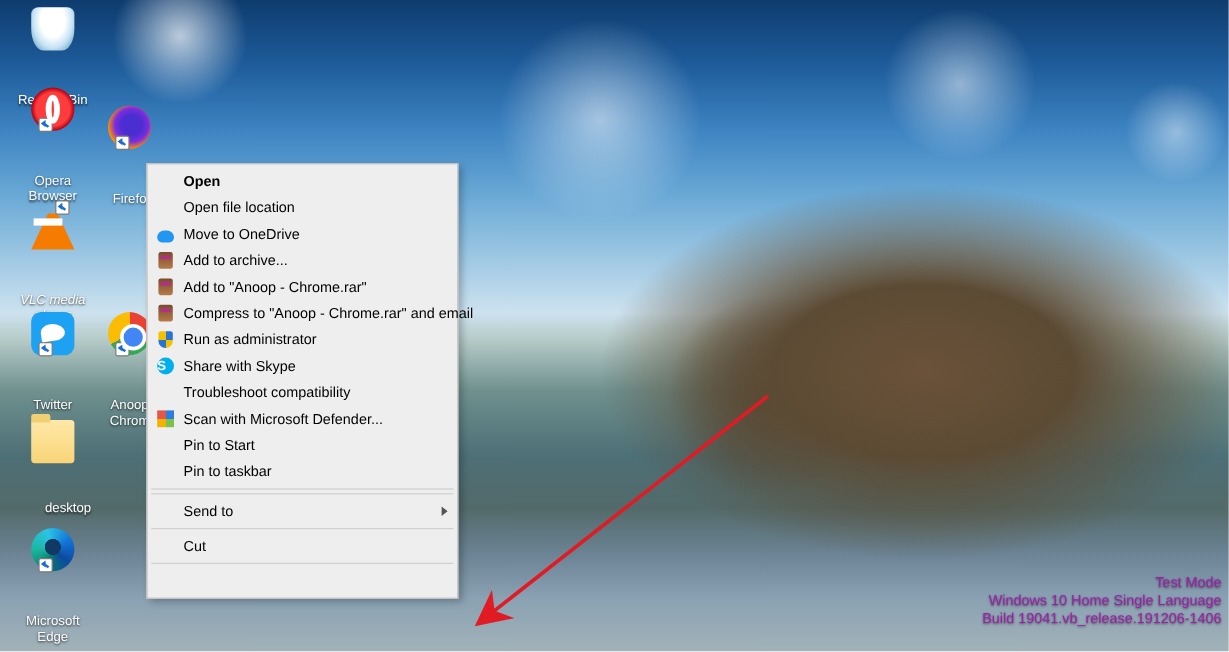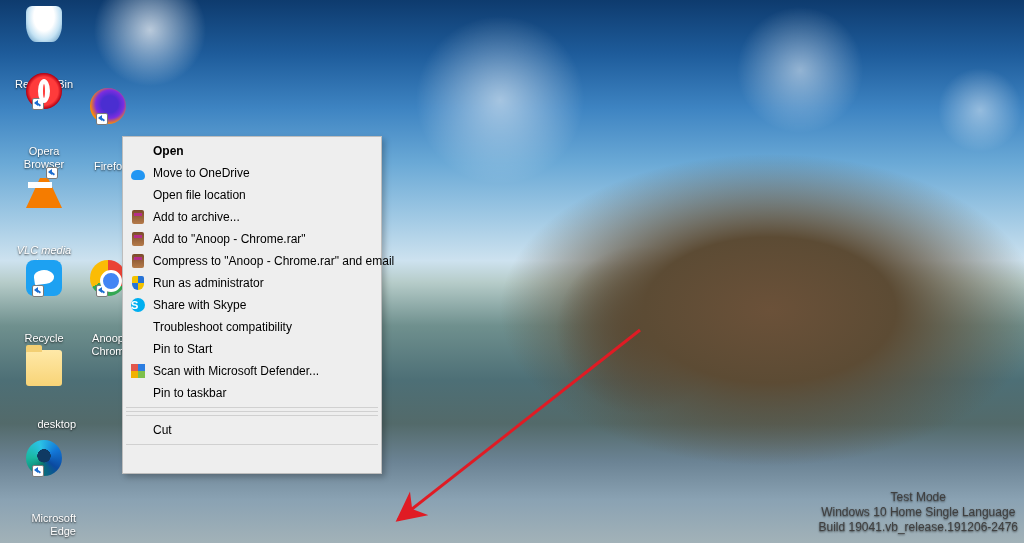--- a/index.html
+++ b/index.html
@@ -108,22 +108,22 @@
     background: conic-gradient(#2773d6 0 90deg,#f2c200 90deg 180deg,#2773d6 180deg 270deg,#f2c200 270deg 360deg);}
   .mi-skype { width:14px;height:14px;background:#00aff0;border-radius:50%;color:#fff;font:700 11px/14px Arial; }
   .mi-defender { width:14px;height:14px;background:
     conic-gradient(#2b7de1 0 90deg,#7ec04a 90deg 180deg,#f2b200 180deg 270deg,#e2574c 270deg);}
 
   
   .arrow-svg { position: absolute; left: 0; top: 0; pointer-events: none; }
 
   
   .watermark {
-    position: absolute; right: 6px; bottom: 8px; text-align: center;
-    color: #404040; font-size: 12px; line-height: 15px;
+    position: absolute; right: 6px; bottom: 20px; text-align: right;
+    color: #a21caf; font-size: 12px; line-height: 15px;
     text-shadow: 0 1px 2px rgba(0,0,0,0.6);
   }
 </style>
 </head>
 <body>
 
 <div class="wallpaper"></div>
 
 <div class="desktop-icons">
     <div class="icon-cell" style="left: 8px; top: 2px;">
@@ -145,54 +145,54 @@
     <div class="icon-cell" style="left: 8px; top: 168px; font-style: italic;">
       <div class="icon-img ic-vlc">
         <div class="shortcut-badge"></div>
       </div>
       <span class="label">VLC media player</span>
     </div>
     <div class="icon-cell" style="left: 8px; top: 256px;">
       <div class="icon-img ic-twitter">
         <div class="shortcut-badge"></div>
       </div>
-      <span class="label">Recycle</span>
+      <span class="label">Twitter</span>
     </div>
     <div class="icon-cell" style="left: 72px; top: 256px;">
       <div class="icon-img ic-chrome">
         <div class="shortcut-badge"></div>
       </div>
       <span class="label">Anoop Chrom</span>
     </div>
     <div class="icon-cell" style="left: 8px; top: 342px; text-align: right;">
       <div class="icon-img ic-folder"></div>
       <span class="label">desktop</span>
     </div>
-    <div class="icon-cell" style="left: 8px; top: 436px; text-align: right;">
+    <div class="icon-cell" style="left: 8px; top: 436px;">
       <div class="icon-img ic-edge">
         <div class="shortcut-badge"></div>
       </div>
       <span class="label">Microsoft Edge</span>
     </div>
   </div>
 
 <div class="context-menu">
     <div class="menu-item bold">
       <span>Open</span>
     </div>
     <div class="menu-item">
+      <span>Open file location</span>
+    </div>
+    <div class="menu-item">
       <span class="menu-icon">
         <span class="mi-onedrive"></span>
       </span>
       <span>Move to OneDrive</span>
     </div>
     <div class="menu-item">
-      <span>Open file location</span>
-    </div>
-    <div class="menu-item">
       <span class="menu-icon">
         <span class="mi-rar"></span>
       </span>
       <span>Add to archive...</span>
     </div>
     <div class="menu-item">
       <span class="menu-icon">
         <span class="mi-rar"></span>
       </span>
       <span>Add to "Anoop - Chrome.rar"</span>
@@ -212,47 +212,51 @@
     <div class="menu-item">
       <span class="menu-icon">
         <span class="mi-skype">S</span>
       </span>
       <span>Share with Skype</span>
     </div>
     <div class="menu-item">
       <span>Troubleshoot compatibility</span>
     </div>
     <div class="menu-item">
+      <span class="menu-icon">
+        <span class="mi-defender"></span>
+      </span>
+      <span>Scan with Microsoft Defender...</span>
+    </div>
+    <div class="menu-item">
       <span>Pin to Start</span>
     </div>
     <div class="menu-item">
-      <span class="menu-icon">
-        <span class="mi-defender"></span>
-      </span>
-      <span>Scan with Microsoft Defender...</span>
-    </div>
-    <div class="menu-item">
       <span>Pin to taskbar</span>
     </div>
     <div class="menu-sep"></div>
     <div class="menu-sep"></div>
+    <div class="menu-item">
+      <span>Send to</span>
+      <span class="submenu-arrow"></span>
+    </div>
     <div class="menu-sep"></div>
     <div class="menu-item">
       <span>Cut</span>
     </div>
     <div class="menu-sep"></div>
     <div class="menu-item"></div>
   </div>
 
 <svg class="arrow-svg" width="1024" height="543">
   <defs>
     <marker id="ah" markerWidth="12" markerHeight="12" refX="9" refY="5" orient="auto">
       <path d="M0,0 L10,5 L0,10 L3,5 Z" fill="#e01b24"></path>
     </marker>
   </defs>
   <line x1="640" y1="330" x2="398" y2="520" stroke="#e01b24" stroke-width="3" marker-end="url(#ah)"></line>
 </svg>
 
 <div class="watermark">
   <div>Test Mode</div>
   <div>Windows 10 Home Single Language</div>
-  <div>Build 19041.vb_release.191206-2476</div>
+  <div>Build 19041.vb_release.191206-1406</div>
 </div>
 
 </body></html>

